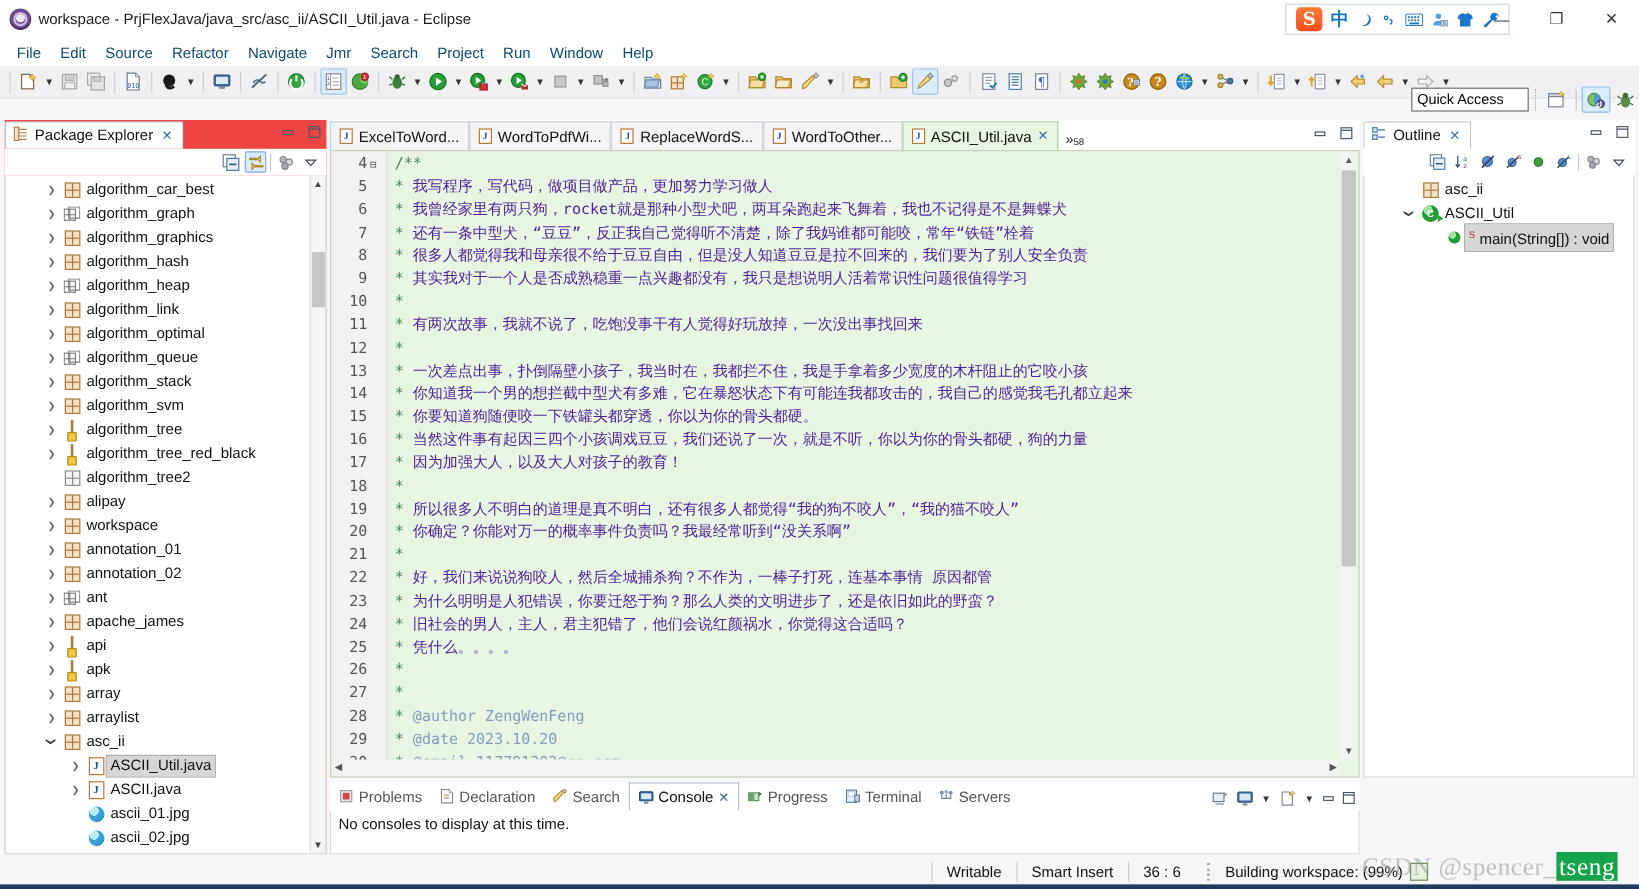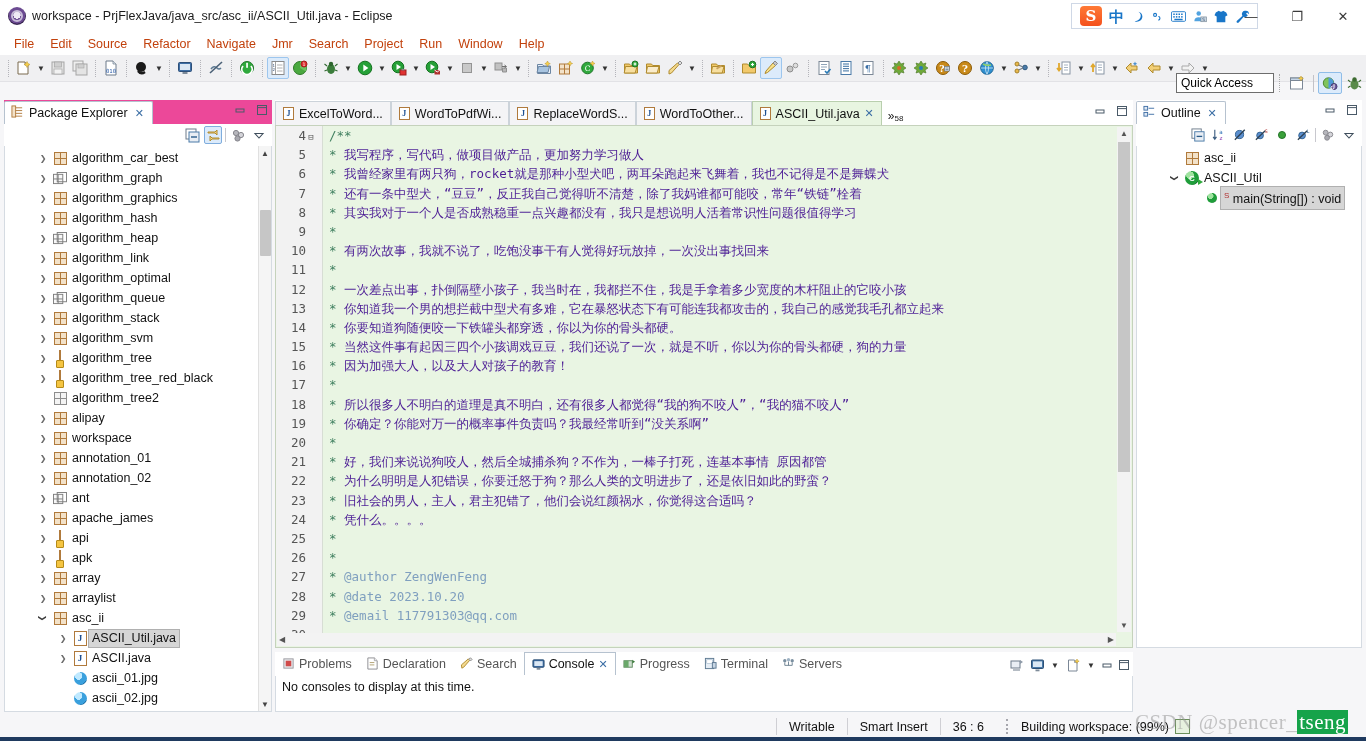--- a/index.html
+++ b/index.html
@@ -56,21 +56,21 @@
 
   .wbtns { position: absolute; right: 0; top: 0; height: 32px; display: flex; }
   .wbtn { width: 46px; height: 32px; display:flex; align-items:center; justify-content:center;
           color:#3a3a3a; font-size: 13px; }
 
   
   .menubar {
     position: absolute; left: 0; top: 32px; width: 1366px; height: 23px;
     background: #ffffff; display: flex; align-items: center; padding-left: 6px;
   }
-  .menu-item { padding: 2px 8px; font-size: 12.5px; color: #c2410c; cursor: default; }
+  .menu-item { padding: 2px 8px; font-size: 12.5px; color: #0c4a6e; cursor: default; }
 
   
   .toolbar {
     position: absolute; left: 0; top: 55px; width: 1366px; height: 27px;
     background: #f0f0f2; border-bottom: 1px solid #e2e2e6;
     display: flex; align-items: center; padding-left: 4px; gap: 0px;
   }
   .tbtn { width: 22px; height: 22px; display:flex; align-items:center; justify-content:center;
           position: relative; flex: none; }
   .tbtn.sel { background:#dcebfb; border:1px solid #9dc6ee; border-radius:2px; }
@@ -103,21 +103,21 @@
 
   .panel-toolrow { height: 22px; display:flex; align-items:center; justify-content:flex-end;
                    gap:3px; padding-right: 4px; background: #fff; }
   .ptool { width:18px; height:18px; display:flex; align-items:center; justify-content:center; }
   .ptool.sel { background:#dcebfb; border:1px solid #7faddd; border-radius:2px; }
 
   .minmax { position:absolute; right:3px; top:3px; display:flex; gap:8px; align-items:center; }
   .mm { width:14px; height:14px; display:flex; align-items:center; justify-content:center; color:#30414f; }
 
   
-  #pkg { left: 4px; top: 100px; width: 268px; height: 612px; background:#ec4899; }
+  #pkg { left: 4px; top: 100px; width: 268px; height: 612px; background:#ef4444; }
   #pkg-body { position:absolute; left:0; top:46px; right:0; bottom:0; overflow:hidden;
               border:1px solid #d5dbe2; border-top:none; background:#fff; }
   .tree { position:absolute; left:0; top:0; right:13px; bottom:0; overflow:hidden; padding-top:2px; }
   .trow { height: 20px; display:flex; align-items:center; font-size:12.5px; white-space:nowrap; color:#111; }
   .trow.sel .tlabel { background:#d6d6d6; outline:1px solid #b0b0b0; }
   .tarrow { width: 16px; height:20px; display:flex; align-items:center; justify-content:center;
             color:#6a6a6a; font-size:8px; flex:none; }
   .tarrow.open { color:#3a3a3a; }
   .ticon { width: 18px; height:18px; display:flex; align-items:center; justify-content:center; flex:none; }
   .tlabel { padding: 0 3px; line-height: 17px; }
@@ -1052,20 +1052,21 @@
           <div class="gnum">28<span class="fold"></span></div>
           <div class="gnum">29<span class="fold"></span></div>
           <div class="gnum">30<span class="fold"></span></div>
           <div class="gnum">31<span class="fold"></span></div>
         </div>
       <div class="code-area" id="code-area">
           <div class="cline"><span class="c-cmt">/**</span></div>
           <div class="cline"><span class="c-star"> *</span><span class="c-zh"> 我写程序，写代码，做项目做产品，更加努力学习做人</span></div>
           <div class="cline"><span class="c-star"> *</span><span class="c-zh"> 我曾经家里有两只狗，rocket就是那种小型犬吧，两耳朵跑起来飞舞着，我也不记得是不是舞蝶犬</span></div>
           <div class="cline"><span class="c-star"> *</span><span class="c-zh"> 还有一条中型犬，“豆豆”，反正我自己觉得听不清楚，除了我妈谁都可能咬，常年“铁链”栓着</span></div>
+          <div class="cline"><span class="c-star"> *</span><span class="c-zh"> 很多人都觉得我和母亲很不给于豆豆自由，但是没人知道豆豆是拉不回来的，我们要为了别人安全负责</span></div>
           <div class="cline"><span class="c-star"> *</span><span class="c-zh"> 其实我对于一个人是否成熟稳重一点兴趣都没有，我只是想说明人活着常识性问题很值得学习</span></div>
           <div class="cline"><span class="c-star"> *</span></div>
           <div class="cline"><span class="c-star"> *</span><span class="c-zh"> 有两次故事，我就不说了，吃饱没事干有人觉得好玩放掉，一次没出事找回来</span></div>
           <div class="cline"><span class="c-star"> *</span></div>
           <div class="cline"><span class="c-star"> *</span><span class="c-zh"> 一次差点出事，扑倒隔壁小孩子，我当时在，我都拦不住，我是手拿着多少宽度的木杆阻止的它咬小孩</span></div>
           <div class="cline"><span class="c-star"> *</span><span class="c-zh"> 你知道我一个男的想拦截中型犬有多难，它在暴怒状态下有可能连我都攻击的，我自己的感觉我毛孔都立起来</span></div>
           <div class="cline"><span class="c-star"> *</span><span class="c-zh"> 你要知道狗随便咬一下铁罐头都穿透，你以为你的骨头都硬。</span></div>
           <div class="cline"><span class="c-star"> *</span><span class="c-zh"> 当然这件事有起因三四个小孩调戏豆豆，我们还说了一次，就是不听，你以为你的骨头都硬，狗的力量</span></div>
           <div class="cline"><span class="c-star"> *</span><span class="c-zh"> 因为加强大人，以及大人对孩子的教育！</span></div>
           <div class="cline"><span class="c-star"> *</span></div>

